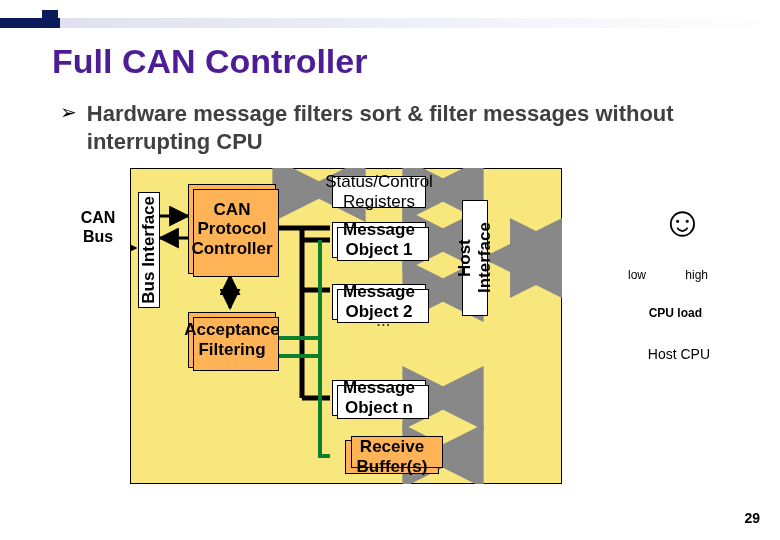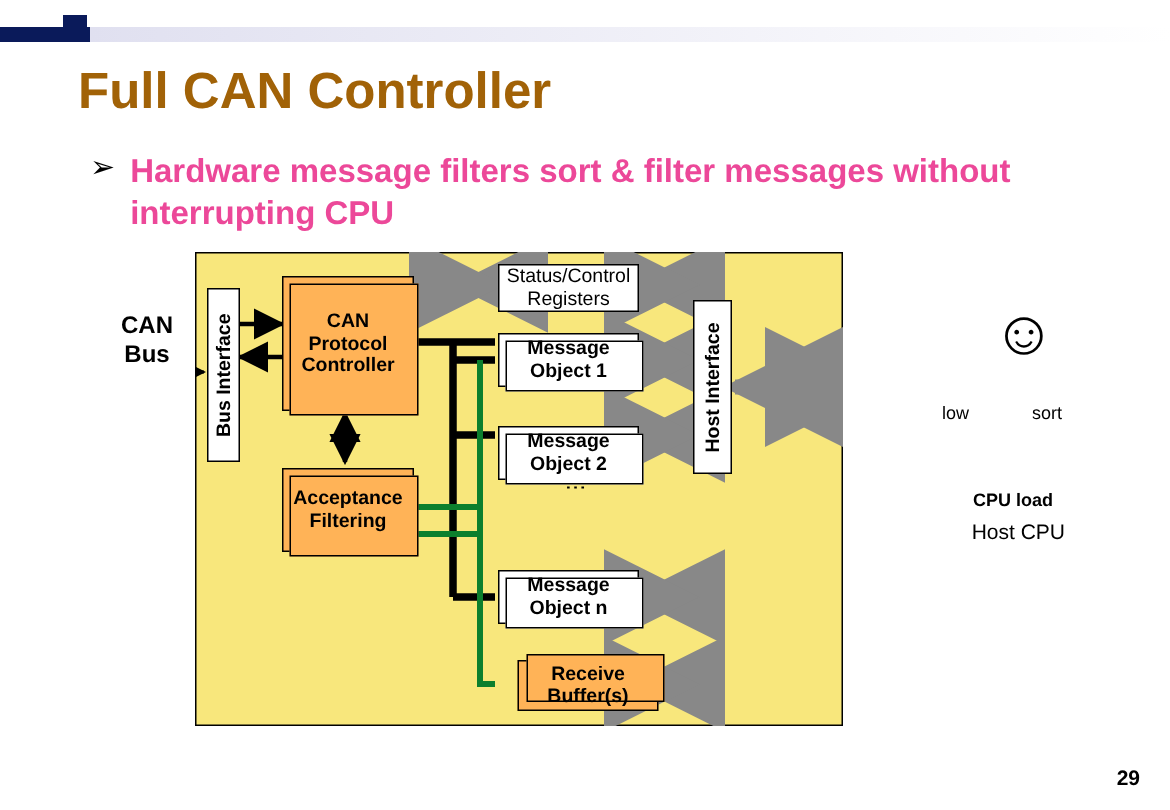--- a/index.html
+++ b/index.html
@@ -23,34 +23,34 @@
     position:absolute;
     left:42px; top:-8px;
     width:16px; height:16px;
     background:#0a1a5a;
   }
   .slide-title {
     position: absolute;
     top: 42px; left: 52px;
     font-size: 34px;
     font-weight: bold;
-    color: #a16207;
+    color: #4c1d95;
   }
   .bullet-row {
     position: absolute;
     top: 100px; left: 60px;
     display: flex;
     align-items: flex-start;
     gap: 10px;
   }
   .bullet-mark { font-size: 20px; color:#000; line-height:1.2; }
   .bullet-text {
     font-size: 22px;
     font-weight: bold;
-    color: #ec4899;
+    color: #404040;
     max-width: 620px;
     line-height: 1.25;
   }
   .page-number {
     position: absolute;
     bottom: 14px; right: 20px;
     font-size: 14px;
     font-weight: bold;
     margin-left: 16px;
   }
@@ -65,21 +65,21 @@
     position: absolute;
     left: 56px; top: 0;
     width: 432px; height: 316px;
     background: #f8e77c;
     border: 1px solid #000;
   }
   .box {
     position: absolute;
     background: #ffb357;
     border: 1px solid #000;
-    font-size: 13px;
+    font-size: 17px;
     text-align: center;
     display: flex;
     align-items: center;
     justify-content: center;
     padding: 2px 4px;
     line-height: 1.15;
   }
   .box.white { background:#fff; }
   .shadowed::after{
     content:"";
@@ -234,20 +234,20 @@
     <span>Receive Buffer(s)</span>
   </div>
 
   <div class="box white" style="left:388px; top:32px; width:26px; height:116px;">
     <span class="vlabel">Host Interface</span>
   </div>
 
   <span class="smiley">☺</span>
 
   <span class="small-label" style="right:68px; top:100px;">low</span>
-  <span class="small-label" style="right:6px; top:100px;">sort</span>
-  <span class="small-label" style="right:12px; top:138px; font-weight:bold;margin-top:20px;">CPU load</span>
+  <span class="small-label" style="right:6px; top:100px;">high</span>
+  <span class="small-label" style="right:12px; top:138px; font-weight:bold;">CPU load</span>
 
   <span class="host-cpu-label">Host CPU</span>
 
 </div>
 
 <div class="page-number">29</div>
 
 </body></html>

